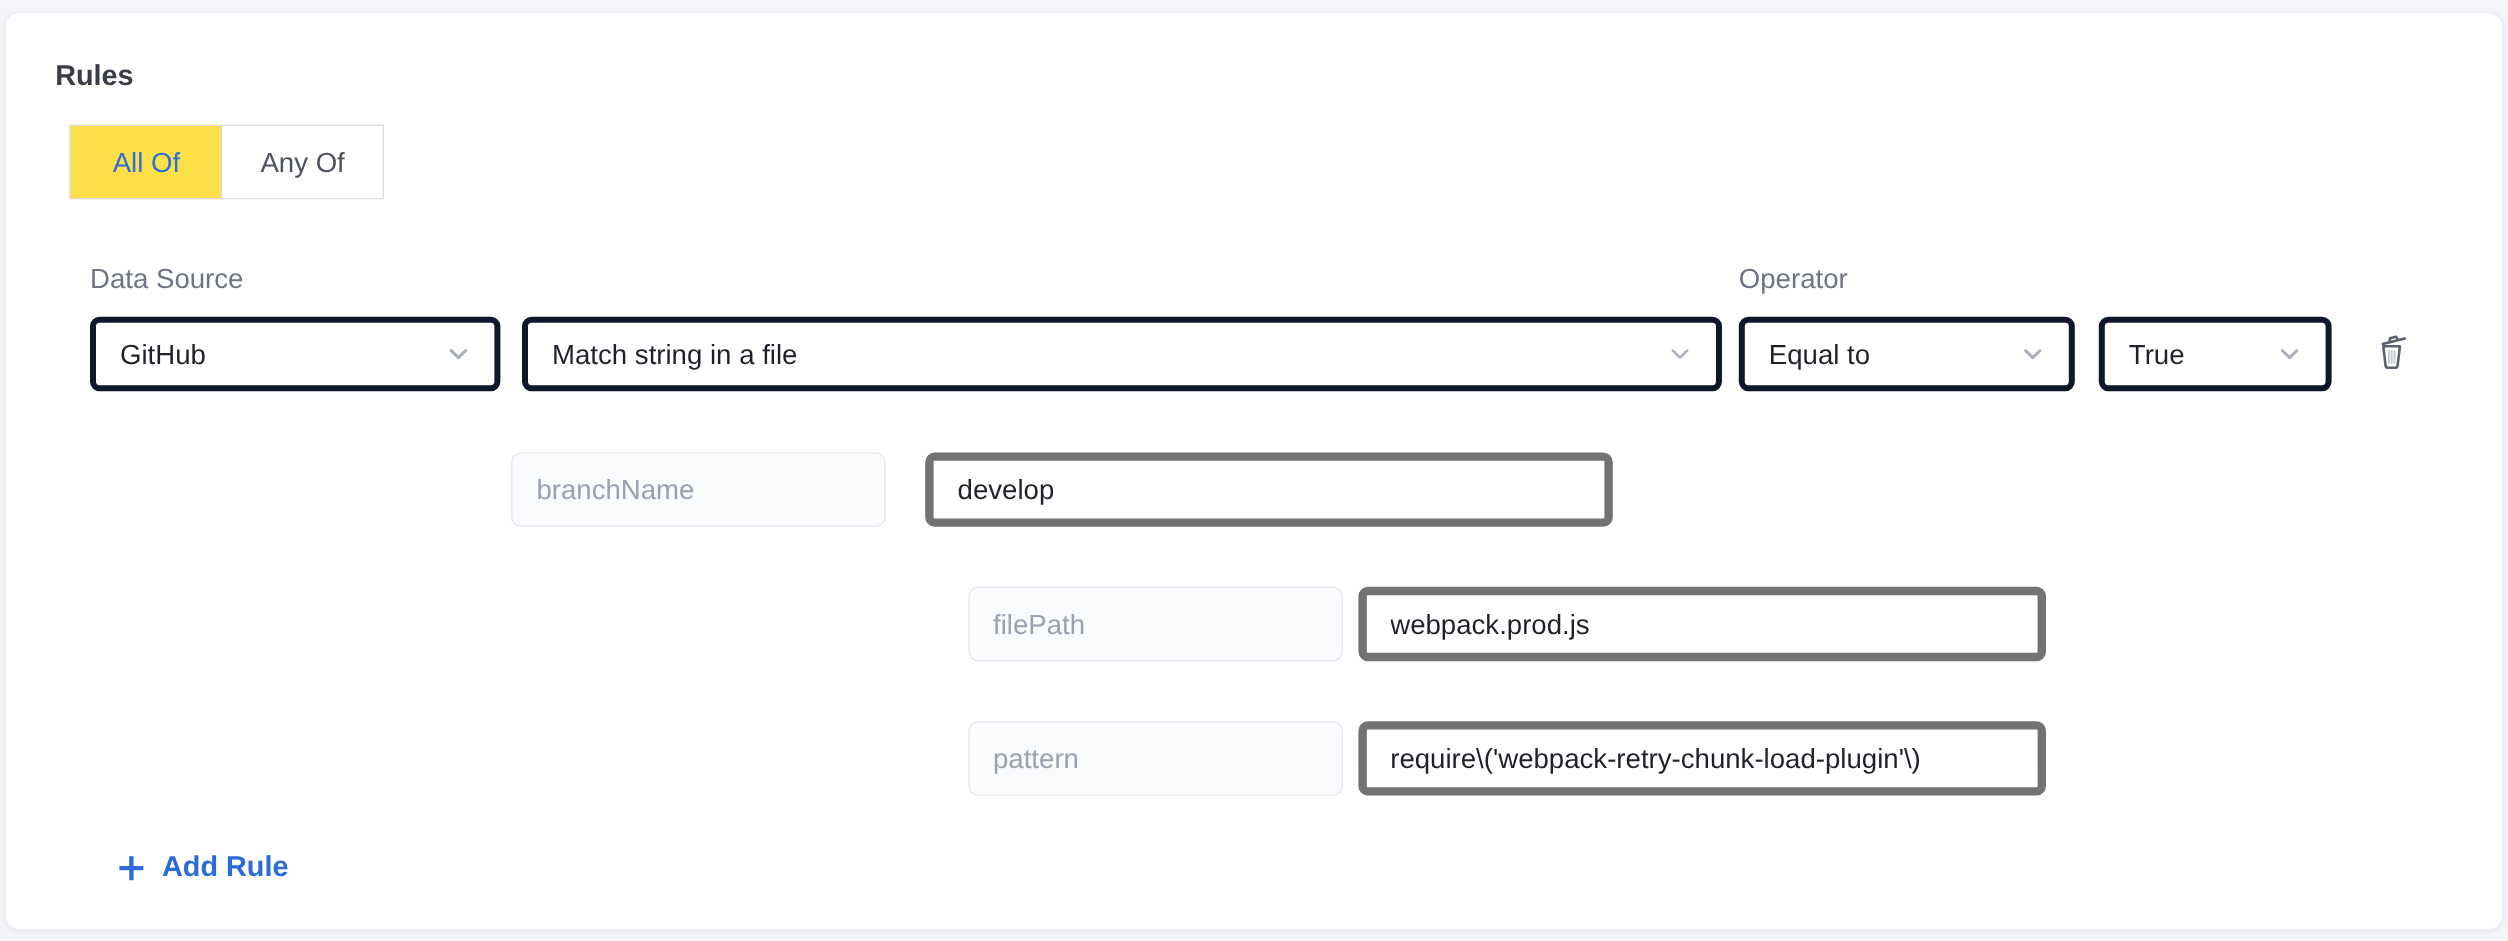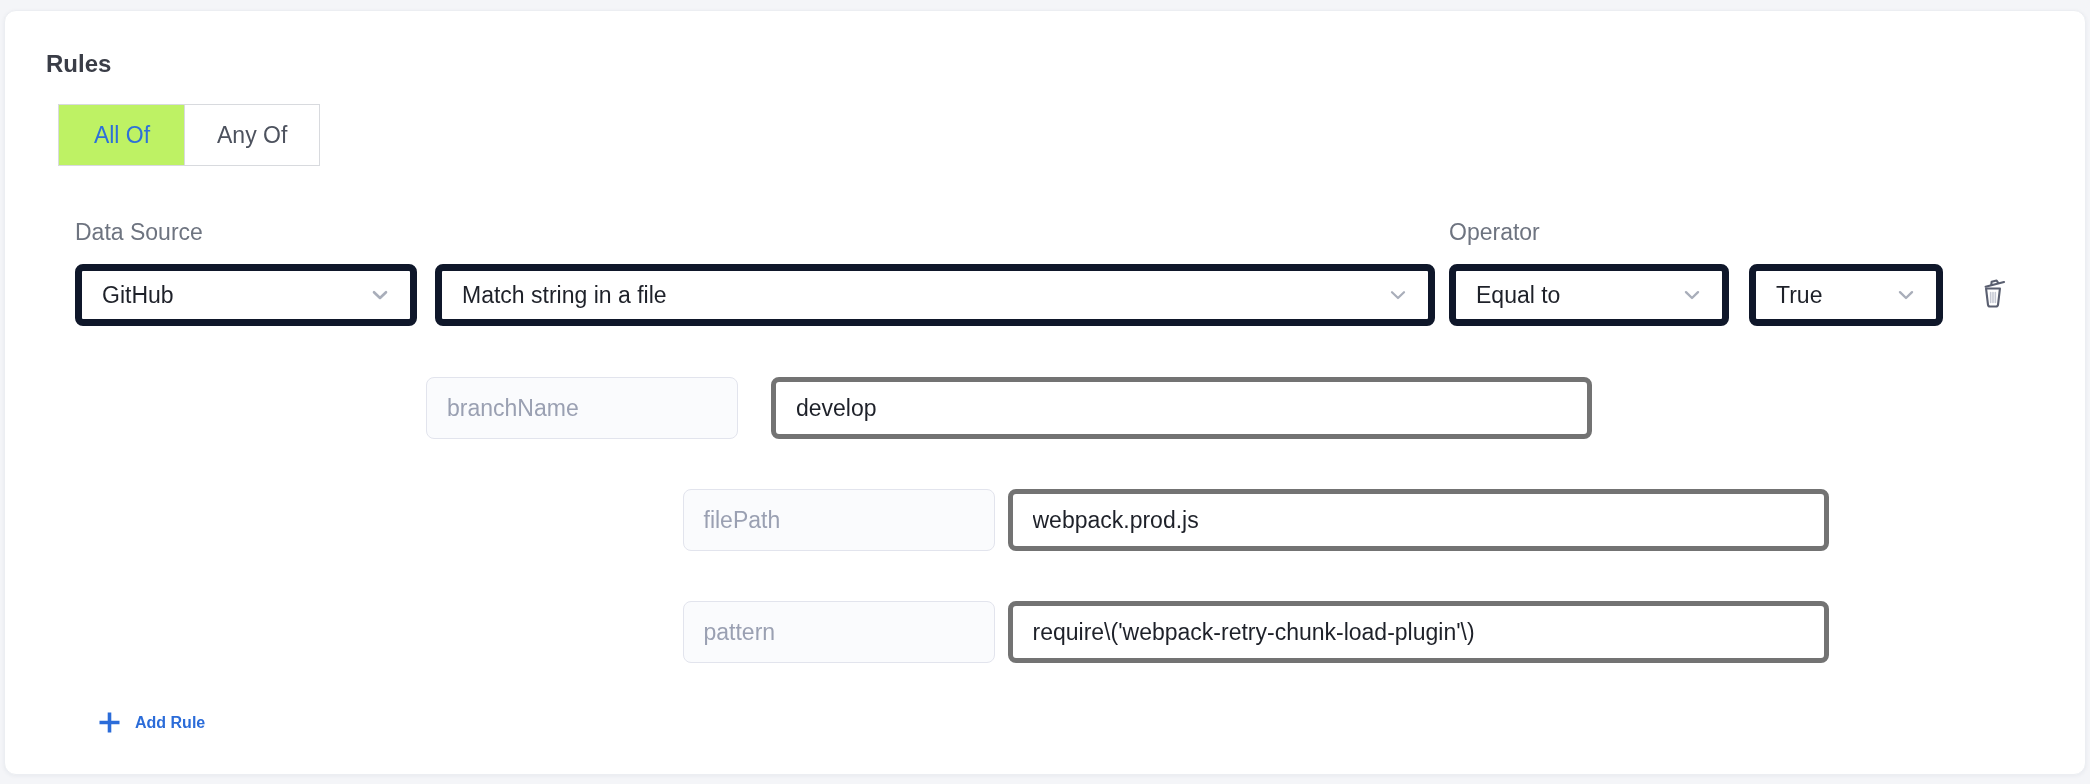--- a/index.html
+++ b/index.html
@@ -52,21 +52,21 @@
     justify-content: center;
     font-size: 23px;
     font-family: "Liberation Sans", sans-serif;
     border: 1px solid #d8dade;
     background: #ffffff;
     color: #4d525e;
     cursor: pointer;
   }
   .toggle + .toggle { border-left: none; justify-content: flex-end; }
   .toggle.selected {
-    background: #bef264;
+    background: #fde047;
     color: #2e70d8;
     padding-left: 33px;
   }
 
   
   .rule-row {
     display: flex;
     align-items: flex-end;
     margin: 52px 0 0 70px;
   }
@@ -74,21 +74,21 @@
   .field-label {
     font-size: 23px;
     line-height: 28px;
     color: #6e7480;
     margin-bottom: 18px;
   }
   .select {
     box-sizing: border-box;
     height: 62px;
     background: #ffffff;
-    border: 7px solid #0f172a;
+    border: 5px solid #0f172a;
     border-radius: 8px;
     display: flex;
     align-items: center;
     justify-content: space-between;
     padding: 0 18px 0 20px;
     font-size: 23px;
     color: #1e2129;
     cursor: pointer;
   }
   .select .chev { flex: none; margin-left: 12px; }
@@ -127,44 +127,44 @@
     border: 1px solid #e2e4ed;
     border-radius: 8px;
     display: flex;
     align-items: center;
     padding: 0 20px;
     font-size: 23px;
     color: #9aa0b2;
   }
   .param-value {
     box-sizing: border-box;
-    width: 821px;
+    width: 573px;
     height: 62px;
     margin-left: 13px;
     background: #ffffff;
-    border: 5px solid #737373;
+    border: 7px solid #737373;
     border-radius: 8px;
     padding: 0 20px;
     font-size: 23px;
     color: #1e2129;
     font-family: "Liberation Sans", sans-serif;
     outline: none;
   }
 
   
   .add-rule {
     display: inline-flex;
     align-items: center;
     margin: 46px 0 0 91px;
     background: none;
     border: none;
     padding: 0;
     cursor: pointer;
     font-family: "Liberation Sans", sans-serif;
-    font-size: 16px;
+    font-size: 24px;
     font-weight: 700;
     color: #2b6cd9;
   }
   .add-rule .plus { margin-right: 12px; display: block; }
 </style>
 </head>
 <body>
 
 <div class="stage">
   <div class="card">

